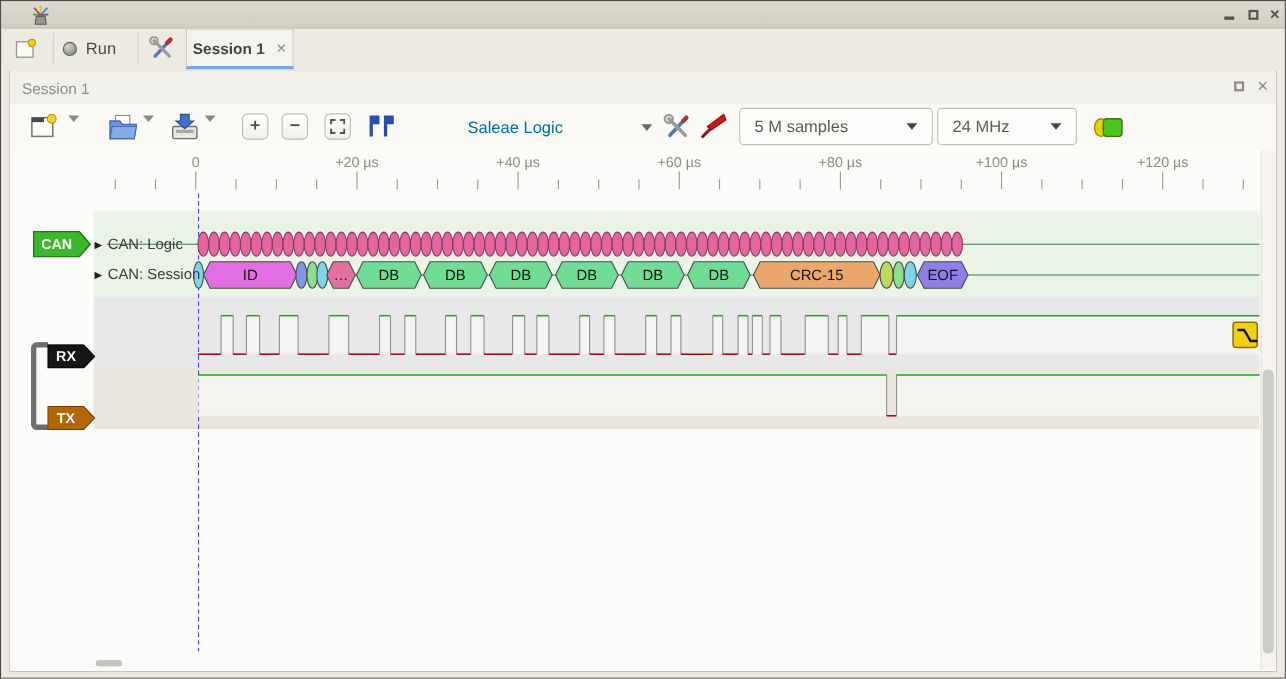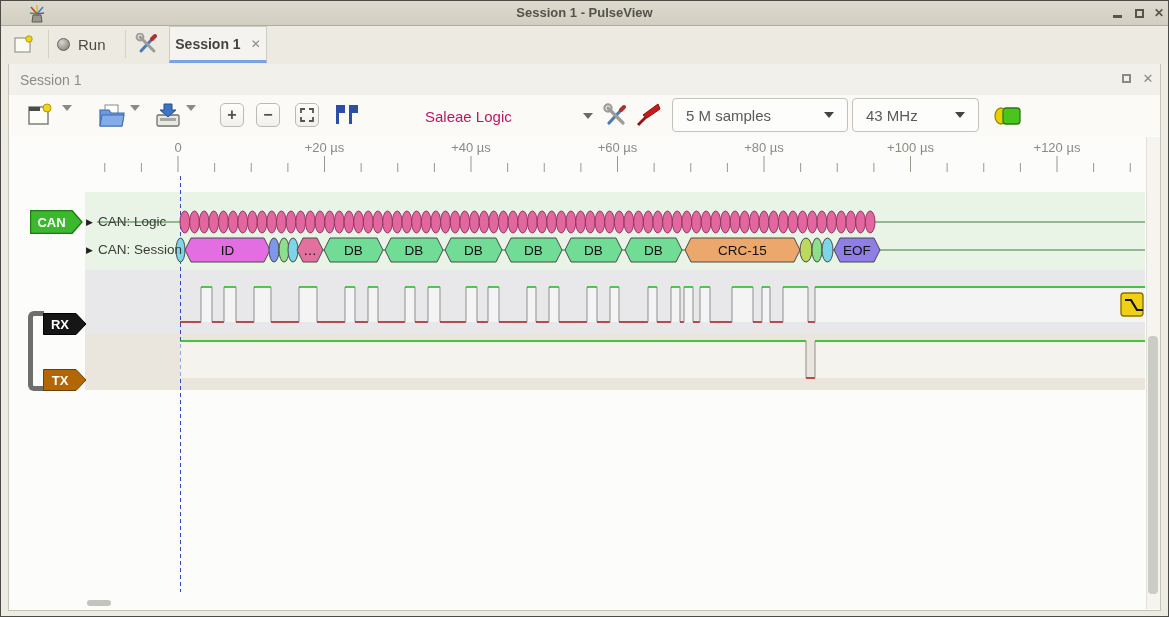--- a/index.html
+++ b/index.html
@@ -26,21 +26,21 @@
   .dock-header{position:absolute;left:9px;top:64px;width:1151px;height:31px;background:#f2f0ea;z-index:35}
   .dock-title{position:absolute;left:11px;top:8px;color:#8e8c84;font-size:14px}
   .dock-btn{position:absolute;top:6px;width:16px;height:16px;display:flex;align-items:center;justify-content:center;color:#8c8a82;font-size:13px}
   .glyph-float{width:9px;height:9px;border:2px solid #8c8a82}
   
   .sess-toolbar{position:absolute;left:9px;top:95px;width:1151px;height:41px;background:#fbfaf7;z-index:35}
   .dd{width:0;height:0;border-left:5px solid transparent;border-right:5px solid transparent;border-top:6px solid #45443f}
   .sq-btn{position:absolute;width:24px;height:24px;border:1px solid #bcbab2;border-radius:5px;background:linear-gradient(#fefefd,#f1f0ec);display:flex;align-items:center;justify-content:center;color:#525049;font-size:16px;font-weight:bold;line-height:1}
   .icon-btn{position:absolute;display:flex;align-items:center;justify-content:center}
   .combo{position:absolute;height:34px;background:#fdfdfc;border:1px solid #c3c1ba;border-radius:4px;display:flex;align-items:center;justify-content:space-between;padding:4px 13px;color:#5c5a54;font-size:15px}
-  .combo-flat{position:absolute;height:32px;display:flex;align-items:center;justify-content:space-between;color:#be185d;font-size:15px}
+  .combo-flat{position:absolute;height:32px;display:flex;align-items:center;justify-content:space-between;color:#0369a1;font-size:15px}
   
   .view-bg{position:absolute;left:9px;top:136px;width:1151px;height:474px;background:#fcfcfa;z-index:6}
   .row-bg{position:absolute;left:85px;width:1060px;z-index:7}
   #view{position:absolute;left:0;top:0;width:1169px;height:617px;z-index:20;pointer-events:none}
   #view text{font-family:"Liberation Sans",sans-serif}
   .trace-row-label{position:absolute;display:flex;align-items:center;gap:5px;color:#3b3b38;font-size:13.5px;z-index:30}
   .trace-row-label .arr{font-size:9px;color:#222}
   .trace-tab{position:absolute;z-index:30}
   .trace-tab text{font-weight:bold;font-size:13px;fill:#fff}
   .bracket{position:absolute;left:28px;top:311px;width:16px;height:80px;border-left:5px solid #6e6e6e;border-top:5px solid #6e6e6e;border-bottom:5px solid #6e6e6e;border-radius:6px 0 0 6px;z-index:30}
@@ -56,21 +56,20 @@
   <svg class="abs" style="left:27px;top:3px" width="18" height="20">
     <g stroke-width="1.6" fill="none">
       <line x1="9" y1="11" x2="9" y2="2" stroke="#d8c030"></line>
       <line x1="9" y1="11" x2="3" y2="4" stroke="#c04040"></line>
       <line x1="9" y1="11" x2="15" y2="4" stroke="#4080c0"></line>
       <line x1="9" y1="11" x2="2" y2="10" stroke="#40a040"></line>
       <line x1="9" y1="11" x2="16" y2="10" stroke="#9040a0"></line>
     </g>
     <path d="M5 12 L13 12 L14 19 L4 19 Z" fill="#9a978e" stroke="#5c5a52" stroke-width="1"></path>
   </svg>
-  <div class="win-title">Session 1 - PulseView</div>
   <div class="win-btn" style="left:1108px">
       <span class="glyph-min"></span>
     </div>
   <div class="win-btn" style="left:1130px">
       <span class="glyph-max"></span>
     </div>
   <div class="win-btn" style="left:1150px">
       <span>✕</span>
     </div>
 </div>
@@ -185,21 +184,21 @@
     <path d="M23 2 L25 7 L12 16 L8 13 Z" fill="#c81a1a" stroke="#8a0e0e" stroke-width="1"></path>
     <path d="M10 14 L12 16 L4 24 L2 22 Z" fill="#9a1010"></path>
   </svg>
 </div>
 
 <div class="combo" style="left:672px;top:98px;width:176px;z-index:36">
   <span>5 M samples</span>
   <span class="dd"></span>
 </div>
 <div class="combo" style="left:852px;top:98px;width:127px;z-index:36">
-  <span>43 MHz</span>
+  <span>24 MHz</span>
   <span class="dd"></span>
 </div>
 
 <div class="icon-btn" style="left:992px;top:104px;width:32px;height:24px;z-index:36">
   <svg width="30" height="20">
     <ellipse cx="8" cy="10" rx="6" ry="8" fill="#e8d000" stroke="#9a8a00" stroke-width="1.3"></ellipse>
     <rect x="10" y="2" width="17" height="16" rx="3" fill="#4cc41e" stroke="#2a7a10" stroke-width="1.3"></rect>
   </svg>
 </div>
 

